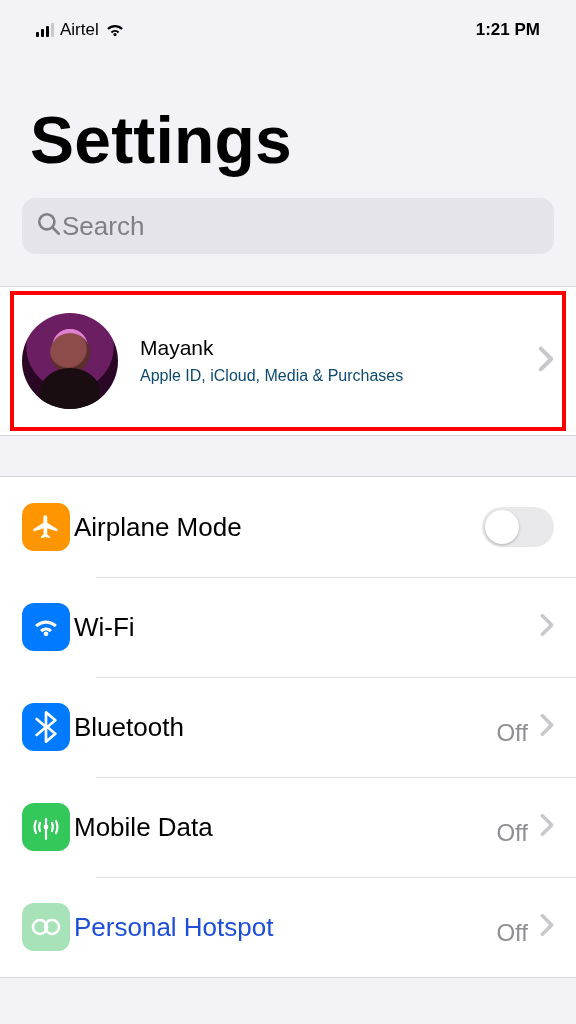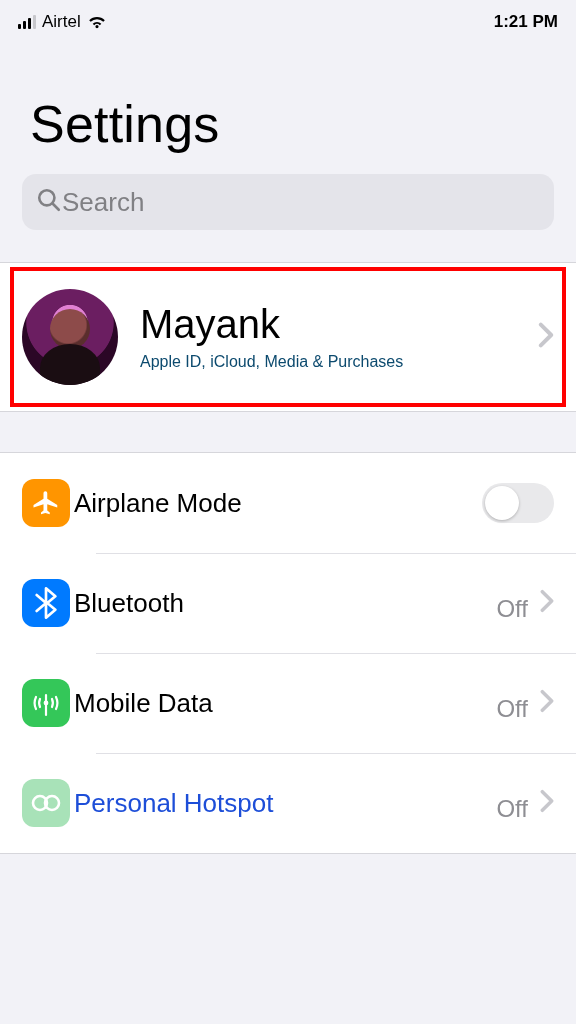--- a/index.html
+++ b/index.html
@@ -1,55 +1,55 @@
 <!DOCTYPE html>
 <html><head>
 <meta charset="utf-8">
 <style>
   * { box-sizing: border-box; margin: 0; padding: 0; }
   html, body { width: 576px; height: 1024px; font-family: -apple-system, "Helvetica Neue", Arial, sans-serif; background: #f2f2f7; color: #000; overflow: hidden; }
 
   
-  .status-bar { height: 44px; display: flex; align-items: center; justify-content: space-between; padding: 0 18px; font-size: 17px; font-weight: 500; }
+  .status-bar { height: 44px; display: flex; align-items: center; justify-content: space-between; padding: 0 36px; font-size: 17px; font-weight: 500; margin-top: 8px; }
   .status-left, .status-right { display: flex; align-items: center; gap: 6px; }
   .status-center { font-weight: 700; font-size: 17px; }
   .signal-bars { display: flex; align-items: flex-end; gap: 2px; height: 14px; }
   .signal-bars span { width: 3px; background:#000; border-radius:1px; }
   .signal-bars span:nth-child(1){height:5px;}
   .signal-bars span:nth-child(2){height:8px;}
   .signal-bars span:nth-child(3){height:11px;}
   .signal-bars span:nth-child(4){height:14px;background:#c7c7cc;}
   .wifi-icon svg, .lock-icon svg, .alarm-icon svg { display:block; }
   .battery { display:flex; align-items:center; gap:2px;}
   .battery-body { width:30px; height:14px; border:1.5px solid #000; border-radius:3px; position:relative; }
   .battery-fill { position:absolute; left:1px; top:1px; bottom:1px; width:75%; background:#000; border-radius:1px;}
   .battery-cap { width:2px; height:6px; background:#000; border-radius:0 2px 2px 0;}
 
   
   .title-wrap { padding: 50px 30px 20px; }
-  .title { font-size: 52px; font-weight: 400; letter-spacing: 0.2px; }
+  .title { font-size: 66px; font-weight: 700; letter-spacing: 0.2px; }
 
   
   .search-wrap { padding: 0 22px 24px; }
   .search-field { display:flex; align-items:center; background:#e4e4ea; border-radius:14px; height:56px; padding:0 14px; }
   .search-field input { flex:1; border:none; outline:none; background:transparent; font-size:26px; color:#808084; }
   .search-field input::placeholder{ color:#808084; }
 
   
   .section { background:#fff; border-top:1px solid #d6d6db; border-bottom:1px solid #d6d6db; }
   .section + .section { margin-top: 40px; }
 
   
   .profile-section { margin-top: 8px; position:relative; }
   .profile-row { display:flex; align-items:center; padding:20px 22px 20px 22px; gap:22px; min-height:148px;}
   .avatar { width:96px; height:96px; border-radius:50%; flex:0 0 auto; background: radial-gradient(circle at 50% 35%, #e080d2 0 22%, #6b1e61 23% 55%, #2b0726 56% 100%); position:relative; overflow:hidden;}
   .avatar::before{content:"";position:absolute;left:28px;top:20px;width:40px;height:40px;border-radius:50%;background:radial-gradient(circle at 45% 40%, #8d4b4a 0 55%, #5a2e2d 60% 100%);}
   .avatar::after{content:"";position:absolute;left:18px;top:55px;width:60px;height:48px;border-radius:50% 50% 40% 40%;background:#1a0d12;}
   .profile-text { flex:1; }
-  .profile-name { font-size:40px; font-weight:400; line-height:1.1; margin-bottom:6px;}
+  .profile-name { font-size:21px; font-weight:400; line-height:1.1; margin-bottom:6px;}
   .profile-sub { font-size:16px; color:#0c4a6e; line-height:1.25; max-width:300px;}
   .chevron { color:#c7c7cc; }
   .highlight-box { position:absolute; left:10px; right:10px; top:4px; bottom:4px; border:4px solid #ff0000; pointer-events:none; }
 
   
   .list-row { display:flex; align-items:center; height:100px; padding:0 22px; gap:4px; }
   .list-row + .list-row { position:relative; }
   .list-row + .list-row::before { content:""; position:absolute; left:96px; right:0; top:0; height:1px; background:#e0e0e5;}
   .icon-box { width:48px; height:48px; border-radius:12px; display:flex; align-items:center; justify-content:center; flex:0 0 auto;}
   .icon-airplane { background:#ff9500;}
@@ -124,20 +124,33 @@
   <div class="list-row">
     <div class="icon-box icon-airplane">
       <svg width="30" height="30" viewBox="0 0 24 24">
           <path d="M21 15.5v-2l-8-5V4a1.5 1.5 0 0 0-3 0v4.5l-8 5v2l8-2.5V18l-2 1.5V21l3.5-1 3.5 1v-1.5L13 18v-5l8 2.5Z" fill="#fff"></path>
         </svg>
     </div>
     <div class="row-label">Airplane Mode</div>
     <div class="toggle"></div>
   </div>
 
+  <div class="list-row">
+    <div class="icon-box icon-wifi">
+      <svg width="30" height="30" viewBox="0 0 24 24">
+          <path d="M12 19.3a1.9 1.9 0 1 0 0-3.8 1.9 1.9 0 0 0 0 3.8Zm-4.8-5 1.8 1.8a4.2 4.2 0 0 1 6 0l1.8-1.8a6.8 6.8 0 0 0-9.6 0ZM3.3 10.4l1.8 1.8a9.8 9.8 0 0 1 13.8 0l1.8-1.8a12.3 12.3 0 0 0-17.4 0Z" fill="#fff"></path>
+        </svg>
+    </div>
+    <div class="row-label">Wi-Fi</div>
+    <span class="chevron">
+      <svg width="14" height="24" viewBox="0 0 12 20">
+          <path d="M2 2l8 8-8 8" fill="none" stroke="#c7c7cc" stroke-width="3" stroke-linecap="round" stroke-linejoin="round"></path>
+        </svg>
+    </span>
+  </div>
 
   <div class="list-row">
     <div class="icon-box icon-bt">
       <svg width="26" height="32" viewBox="0 0 16 24">
           <path d="M8 1v22l7-6-6-5 6-5-7-6ZM8 12 1 6m0 12 7-6" fill="none" stroke="#fff" stroke-width="2" stroke-linejoin="round" stroke-linecap="round"></path>
         </svg>
     </div>
     <div class="row-label">Bluetooth</div>
     <div class="row-value">Off</div>
     <span class="chevron">

